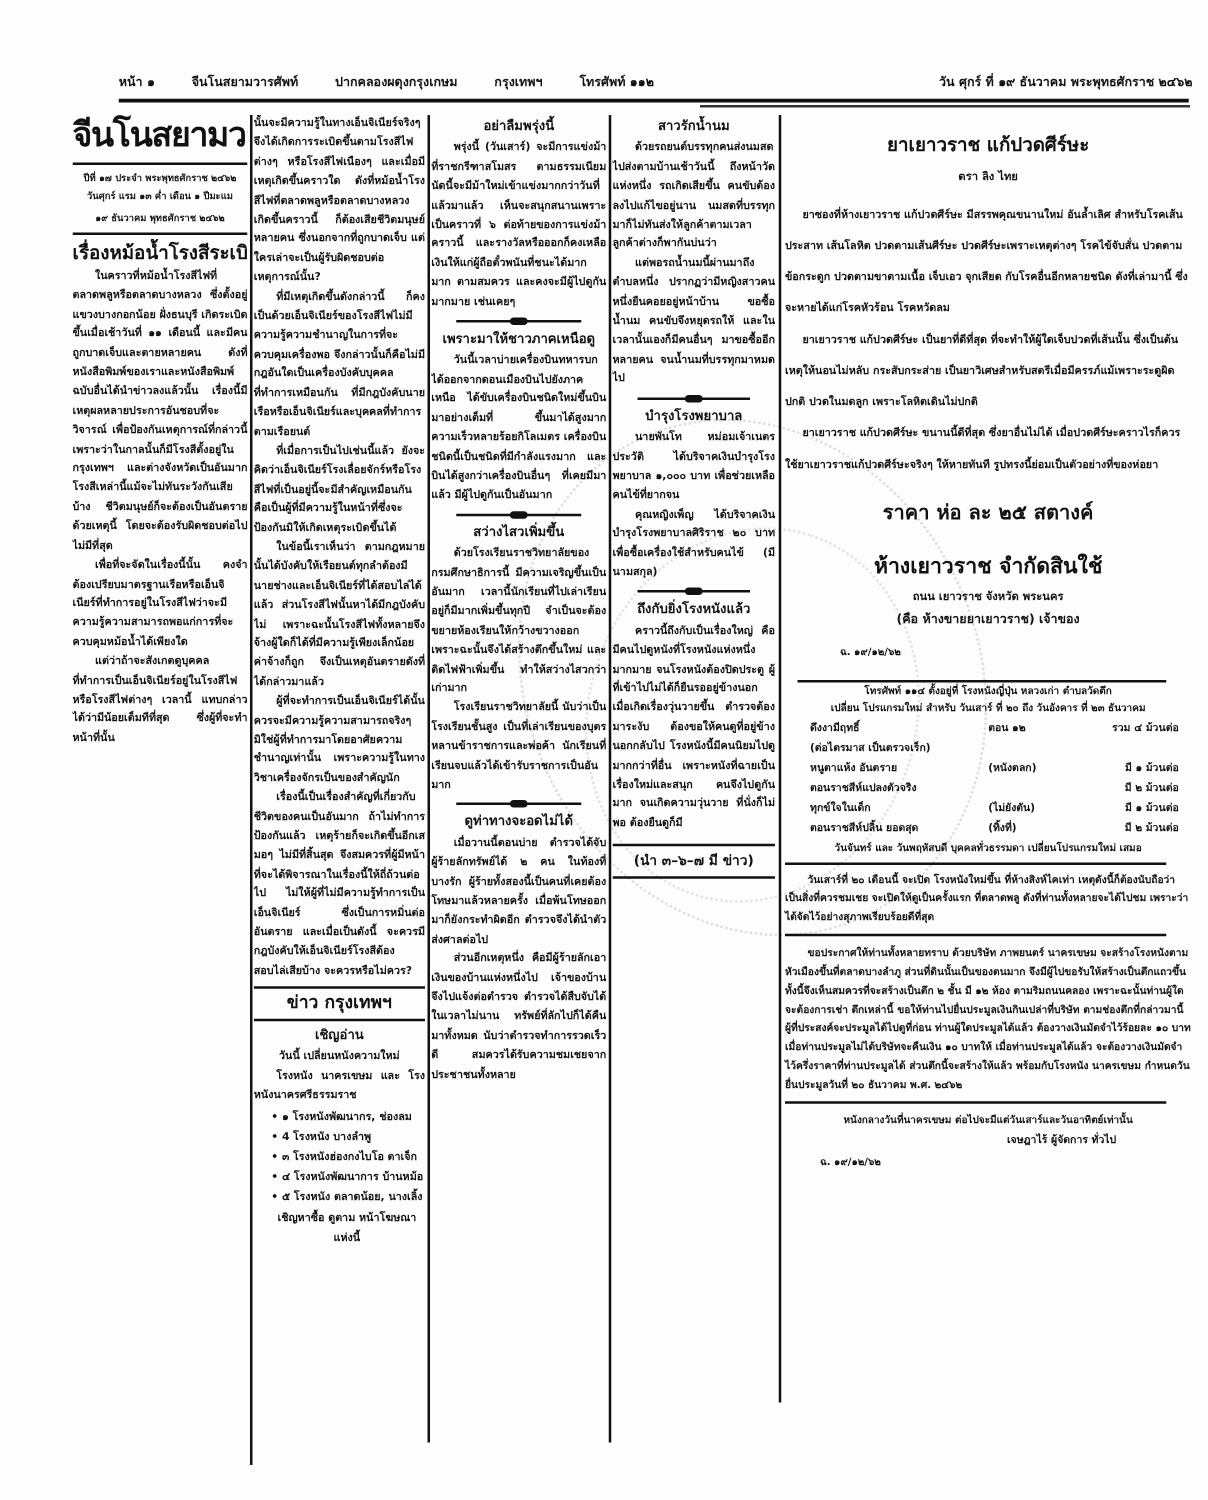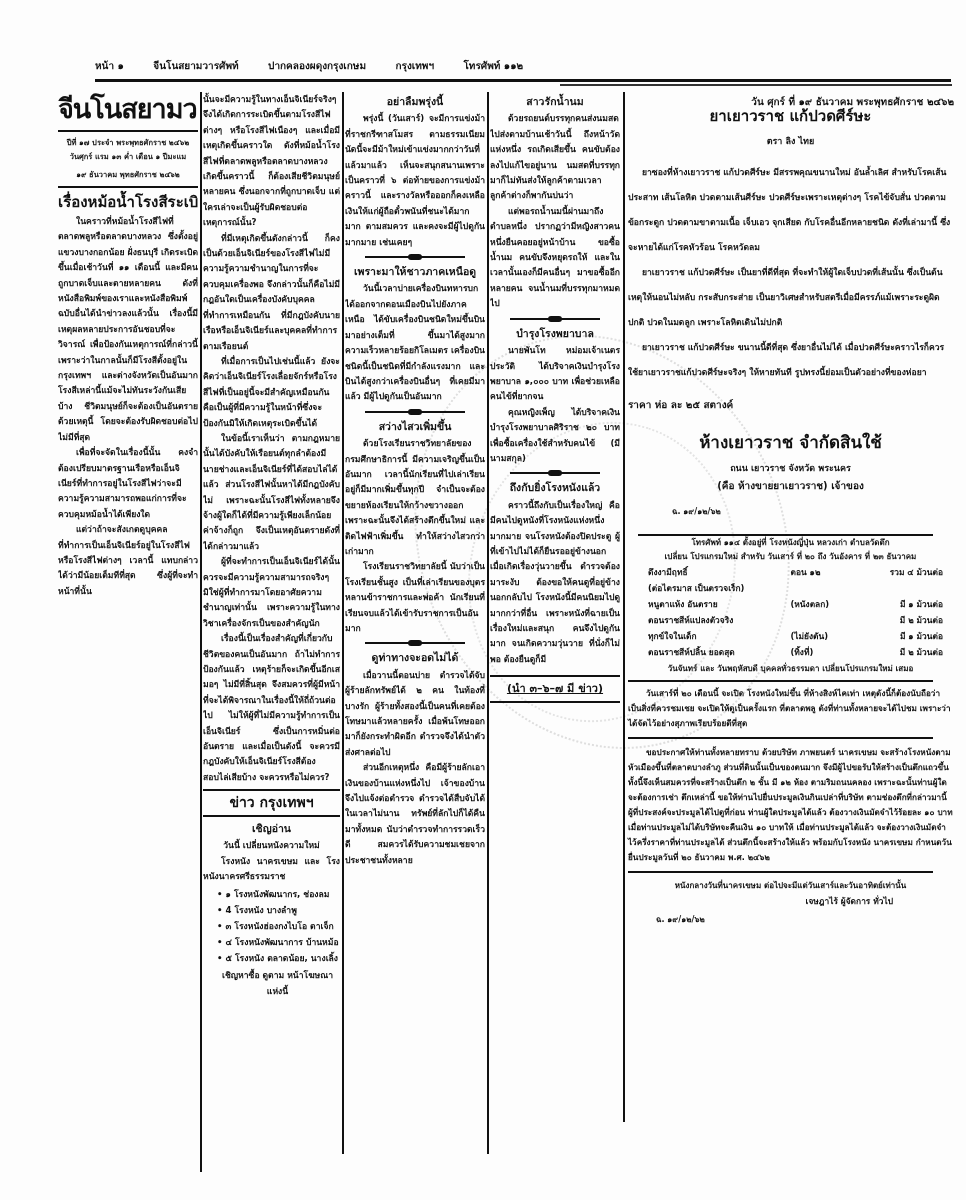--- a/index.html
+++ b/index.html
@@ -2,21 +2,21 @@
 <html><head>
 <meta charset="utf-8">
 <style>
   html, body { margin:0; padding:0; background:#ffffff; }
   body { width:966px; height:1200px; overflow:hidden; position:relative; font-family:"DejaVu Sans", sans-serif; color:#111; }
   .page { position:absolute; left:0; top:0; width:966px; height:1200px; background:#fdfdfd; }
 
   
   .masthead { position:absolute; top:58px; left:95px; right:12px; height:16px; font-size:10px; font-weight:bold; white-space:nowrap; }
   .masthead .l { position:absolute; left:0; top:0; }
-  .masthead .r { position:absolute; right:0; top:0;margin-top:36px; }
+  .masthead .r { position:absolute; right:0; top:0; }
   .masthead span.seg { margin-right:26px; }
   .rule-top { position:absolute; top:79px; left:95px; width:856px; height:3px; background:#111; }
   .rule-top2 { position:absolute; top:84px; left:560px; width:392px; height:2px; background:#333; }
 
   
   .col { position:absolute; top:92px; font-size:8.6px; line-height:15.4px; text-align:justify; font-weight:bold; overflow:hidden; }
   .col1 { left:58px; width:140px; height:1075px; }
   .col2 { left:203px; width:137px; height:1075px; }
   .col3 { left:345px; width:140px; height:1060px; }
   .col4 { left:490px; width:130px; height:1060px; }
@@ -31,33 +31,33 @@
   .mast-title { font-family:"DejaVu Serif", serif; font-size:27px; font-weight:bold; letter-spacing:-1px; line-height:34px; white-space:nowrap; }
   .issue { text-align:center; font-size:7.5px; line-height:14px; }
   .headline { font-size:15px; font-weight:bold; line-height:20px; margin:4px 0 2px; white-space:nowrap; }
   .subhead { text-align:center; font-size:10.5px; font-weight:bold; margin:2px 0; }
   .para { text-indent:18px; }
   p { margin:0; }
 
   .ad-title { text-align:center; font-size:15px; font-weight:bold; margin:12px 0 6px; }
   .ad-sub { text-align:center; font-size:9px; margin-bottom:12px; }
   .ad-para { line-height:25px; text-indent:14px; }
-  .ad-price { font-size:10px; margin:12px 0 16px; }
+  .ad-price { text-align:center; font-size:16px; margin:12px 0 16px; }
   .ad-shop { text-align:center; font-size:17px; font-weight:bold; margin:2px 0 4px; }
   .ad-center { text-align:center; font-size:9px; line-height:18px; }
   .ad-code { font-size:8px; margin:10px 0 16px 44px; }
   .film-title { text-align:center; font-size:16px; font-weight:bold; margin:6px 0 4px; }
   .film-row { display:flex; justify-content:space-between; line-height:16px; font-size:8.4px; }
   .film-row .a { width:120px; }
   .film-row .b { width:70px; }
   .film-row .c { width:60px; text-align:right; }
   .film-sub { text-align:center; font-size:10.5px; font-weight:bold; margin:4px 0; }
   .ad-small { line-height:15px; text-indent:18px; font-size:8.2px; }
 
-  .box-foot { border:2px solid #111; border-left:none; border-right:none; text-align:center; font-size:11px; padding:4px 0; margin-top:8px;text-decoration:underline; }
+  .box-foot { border:2px solid #111; border-left:none; border-right:none; text-align:center; font-size:11px; padding:4px 0; margin-top:8px; }
 
   ul.list { list-style:none; margin:2px 0; padding:0 0 0 14px; line-height:16px; }
   ul.list li::before { content:"•  "; }
 
   .speckle { position:absolute; left:420px; top:330px; width:360px; height:420px; border-radius:50%; border:2px dotted rgba(0,0,0,0.12); transform:rotate(-25deg); pointer-events:none; }
   .speckle2 { position:absolute; left:470px; top:420px; width:260px; height:300px; border-radius:50%; border:2px dotted rgba(0,0,0,0.10); transform:rotate(18deg); pointer-events:none; }
 </style>
 </head>
 <body>
 

